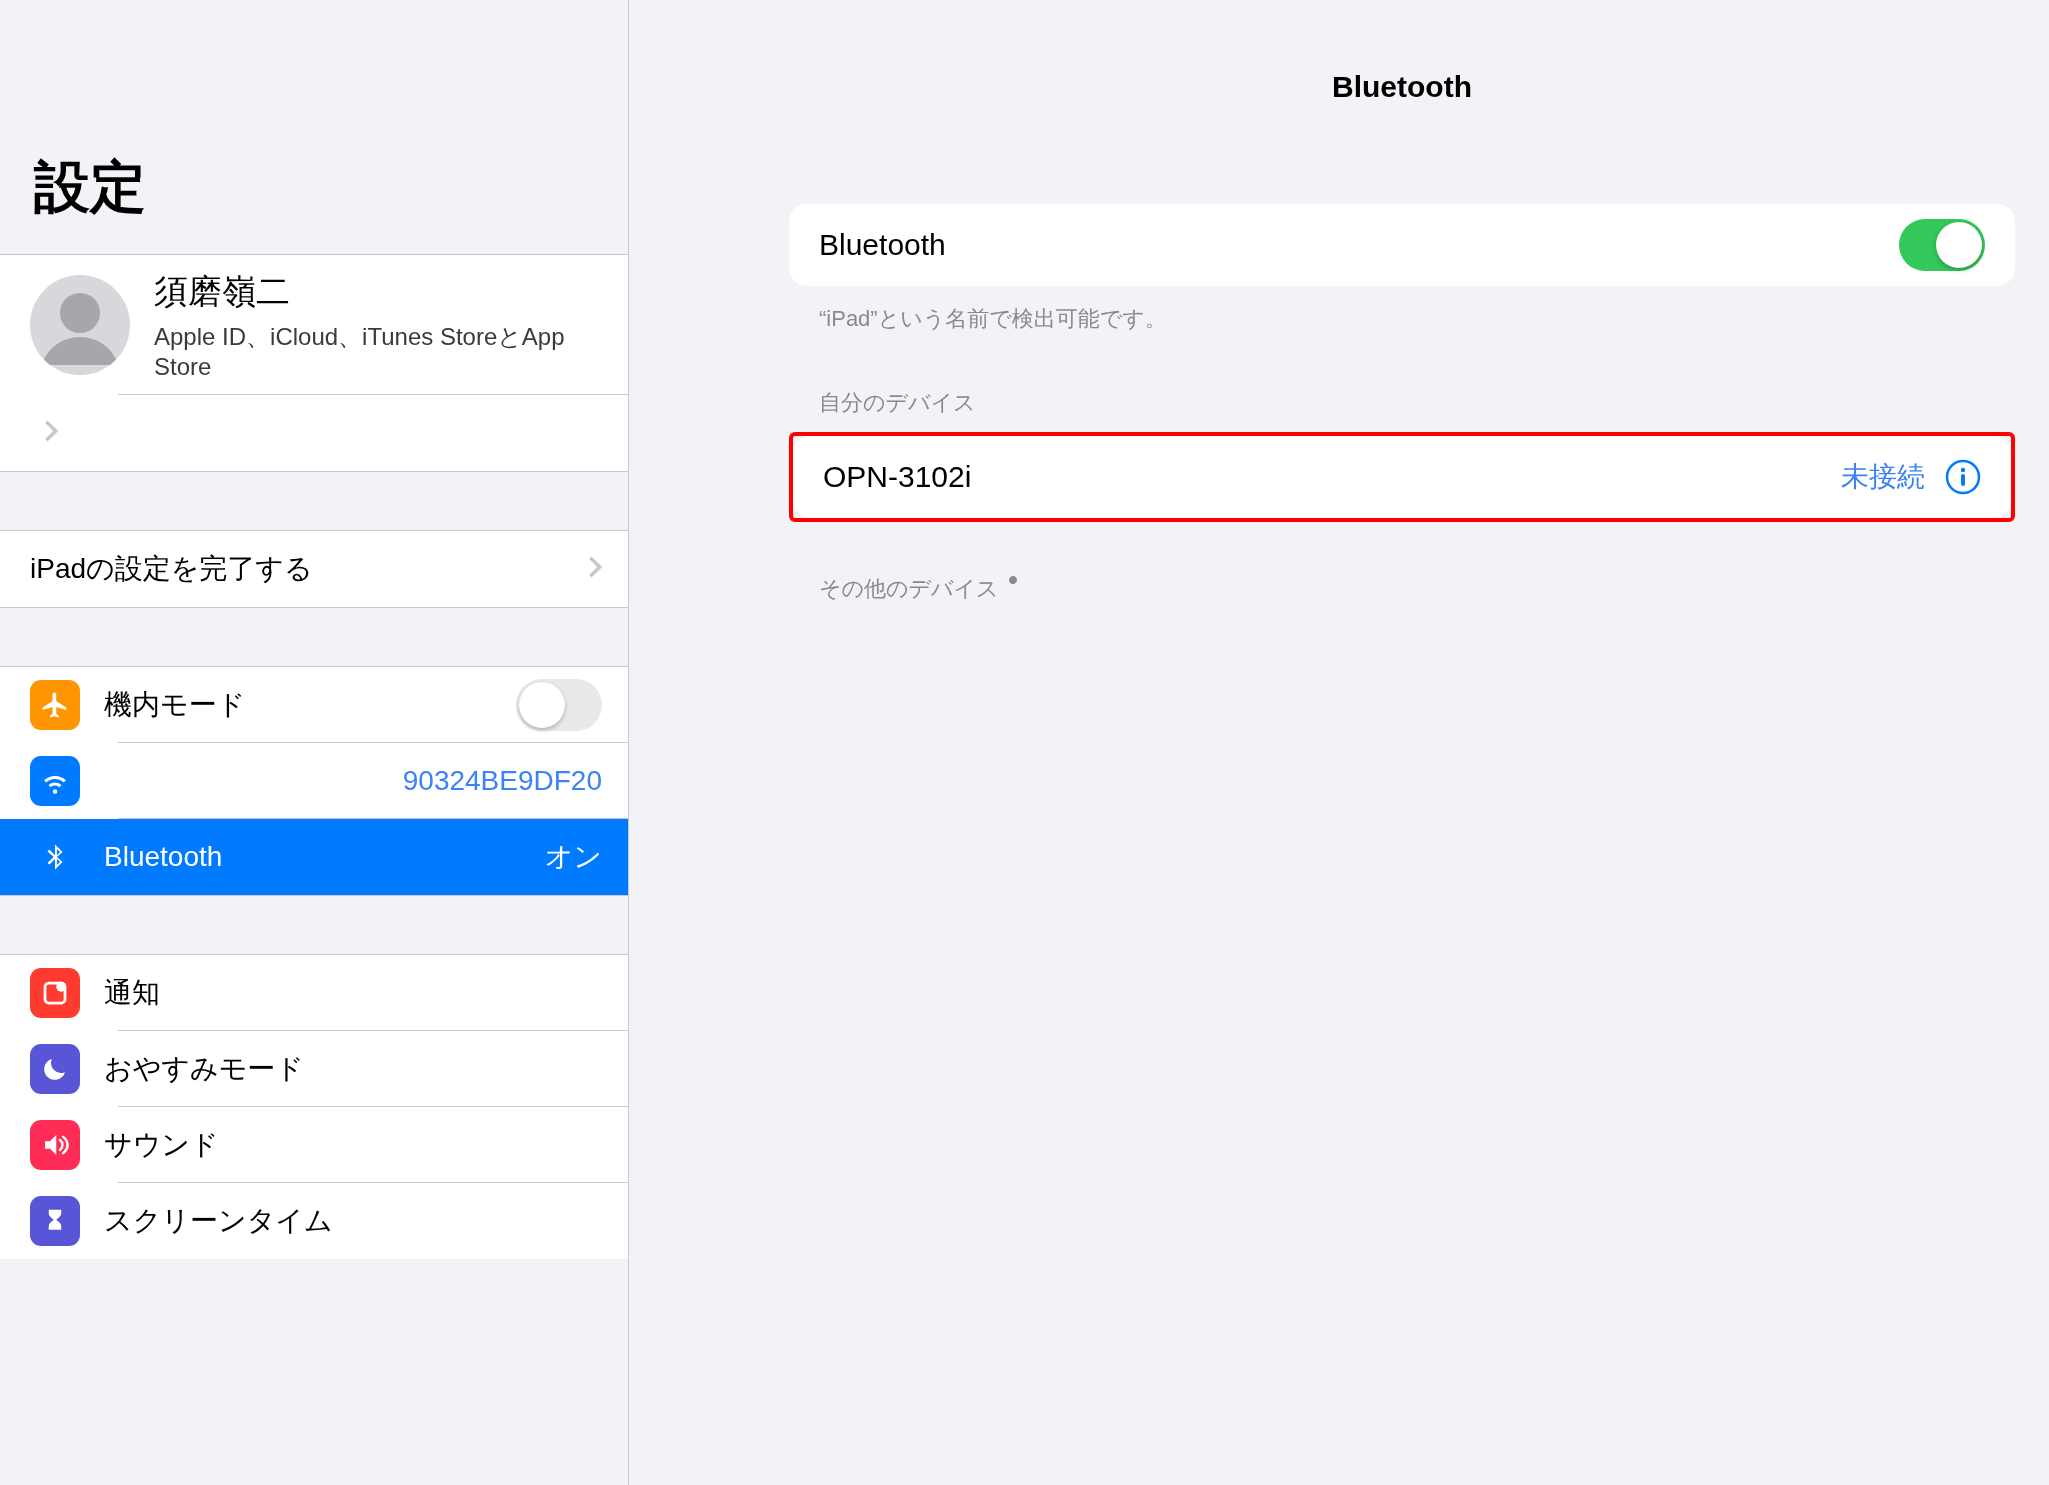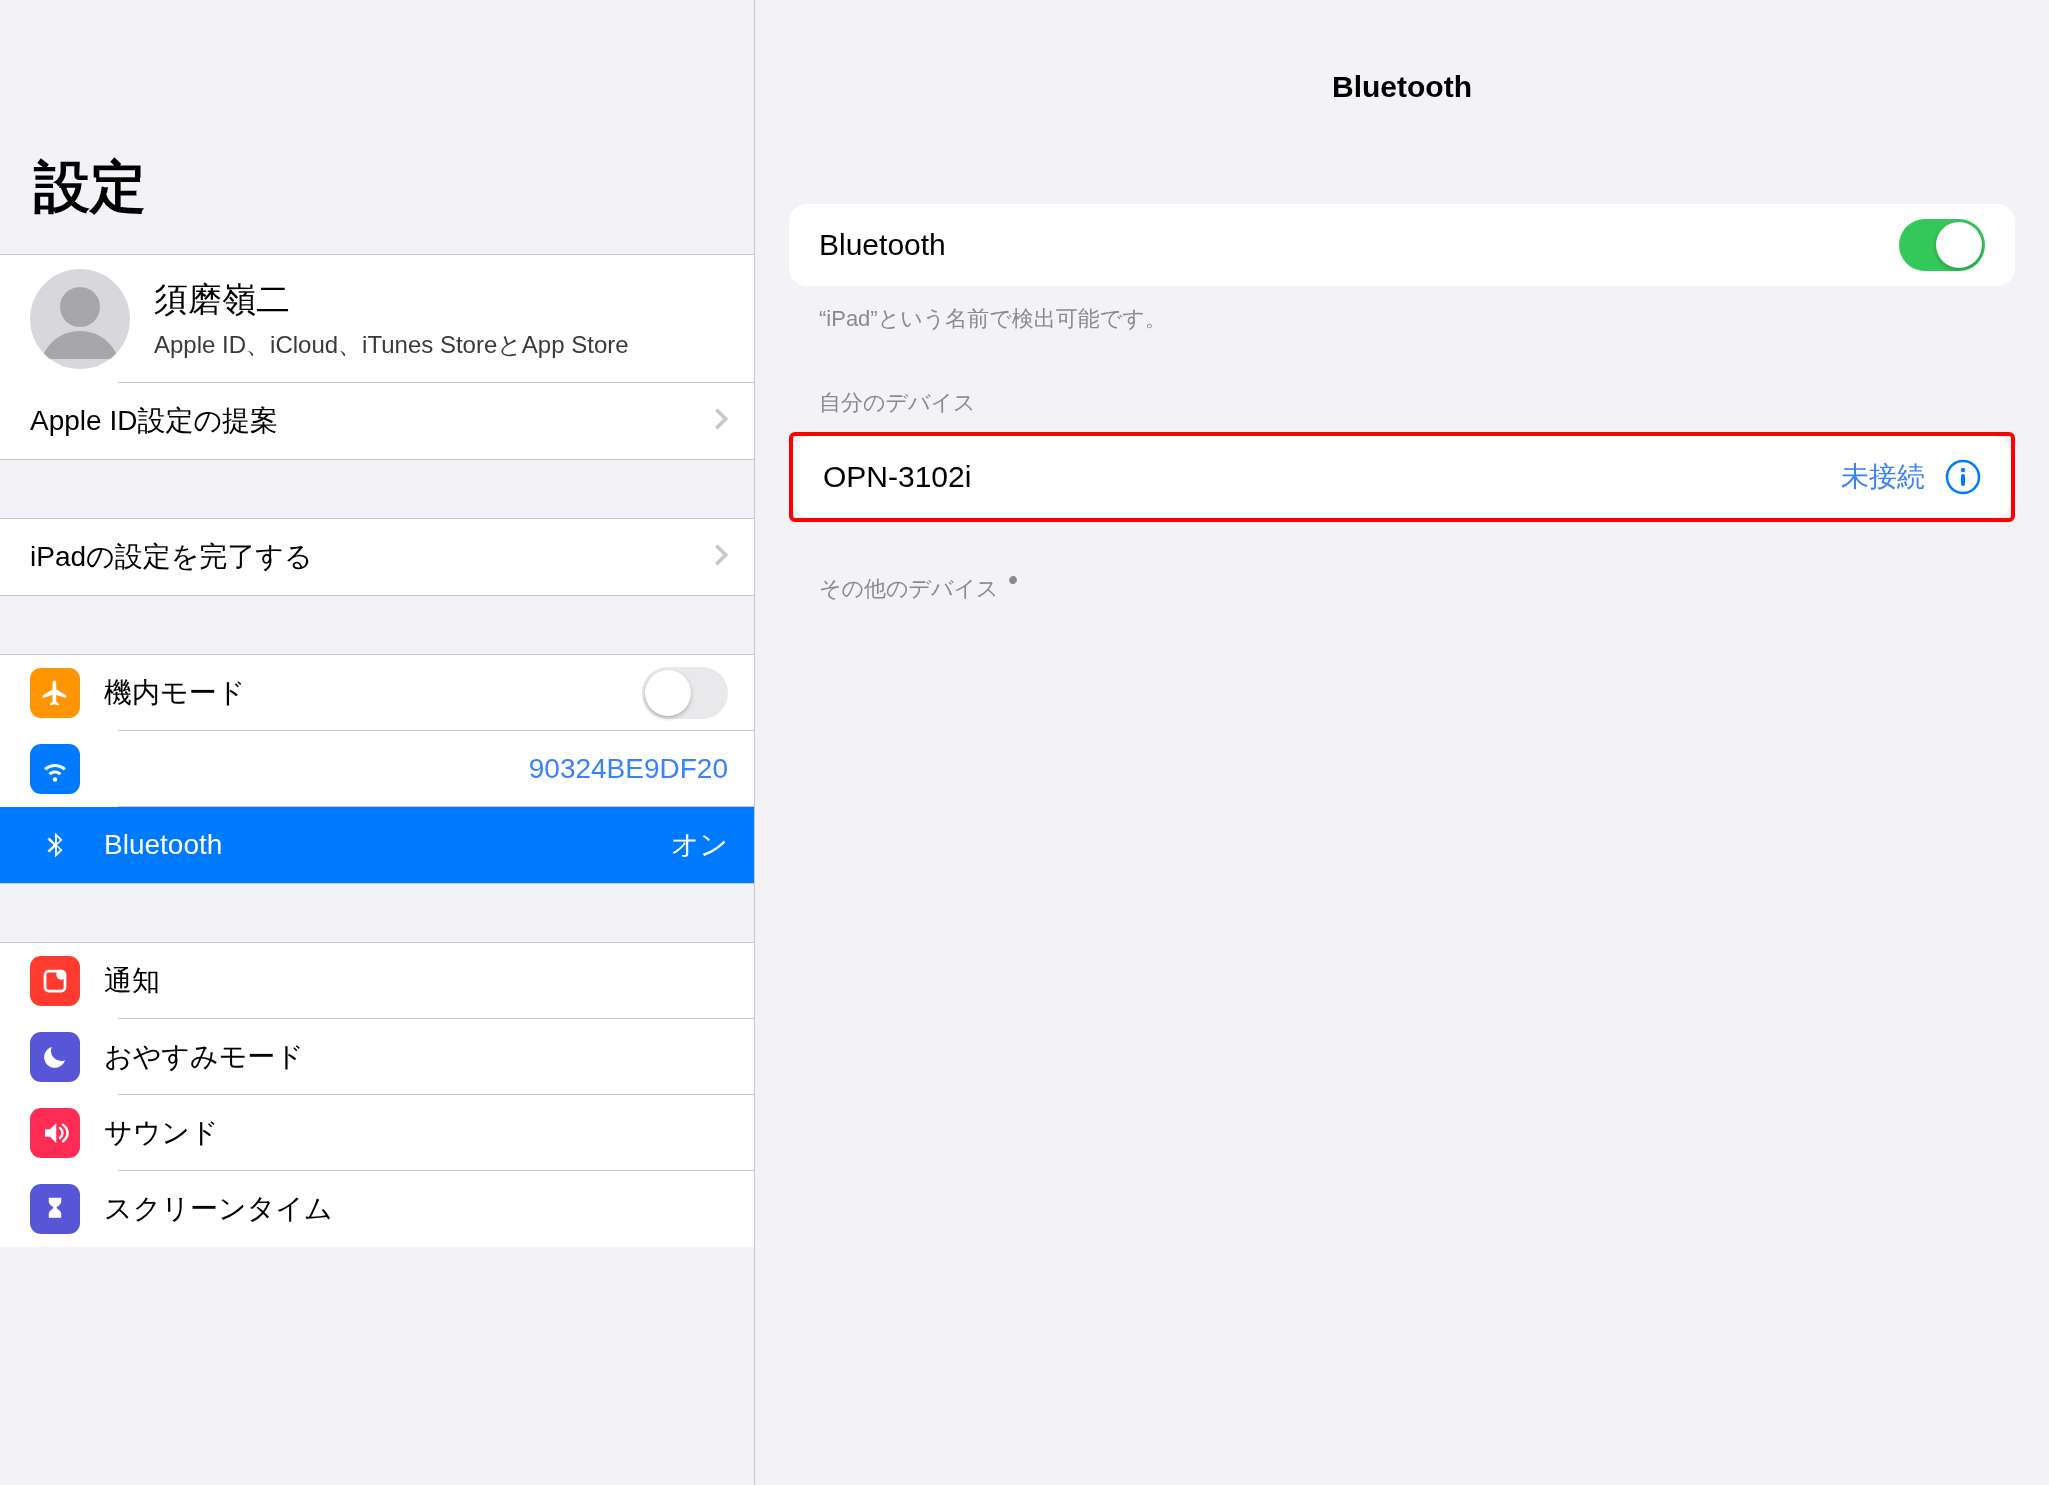--- a/index.html
+++ b/index.html
@@ -41,21 +41,21 @@
   .battery-cap {
     width: 4px; height: 10px;
     background: #3a3a3a;
     border-radius: 0 2px 2px 0;
   }
   .battery-bolt { color:#fff; font-size:14px; line-height:1;}
   
   .pane-left {
     position: absolute;
     top: 0; left: 0; bottom: 0;
-    width: 755px;
+    width: 629px;
     background: #f2f2f7;
     border-right: 1px solid #c7c7cc;
     overflow: hidden;
   }
   .pane-right {
     position: absolute;
     top: 0; left: 755px; right: 0; bottom: 0;
     background: #f2f2f7;
   }
   
@@ -232,21 +232,20 @@
             <path d="M50 62c-18 0-33 11-38 28h76c-5-17-20-28-38-28z"></path>
           </svg>
       </div>
       <div style="flex:1">
         <div class="appleid-name">須磨嶺二</div>
         <div class="appleid-sub">Apple ID、iCloud、iTunes StoreとApp Store</div>
       </div>
       <div class="inner-sep"></div>
     </div>
     <div class="row">
-      <span class="row-label">Apple ID設定の提案</span>
       <span class="chev"><svg viewBox="0 0 12 20">
             <polyline points="2,2 10,10 2,18"></polyline>
           </svg></span>
     </div>
   </div>
 
   <div class="group-spacer"></div>
 
   <div class="group">
     <div class="row">

